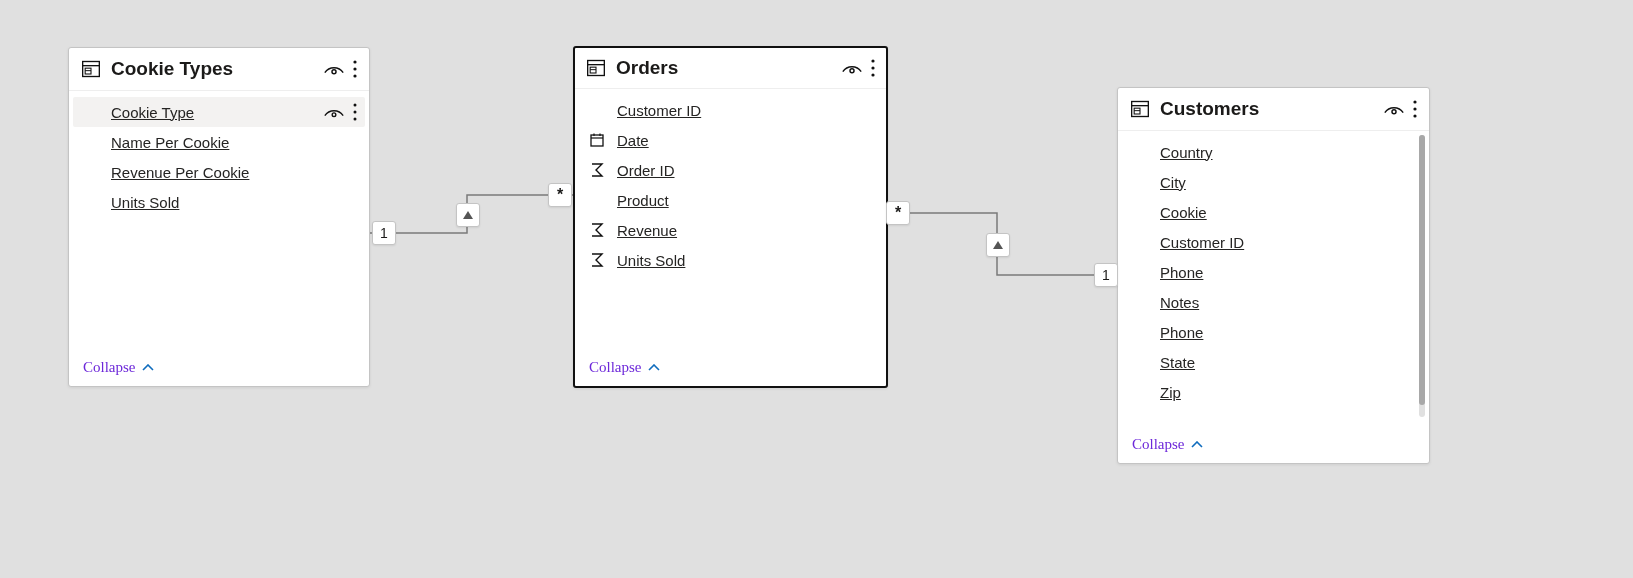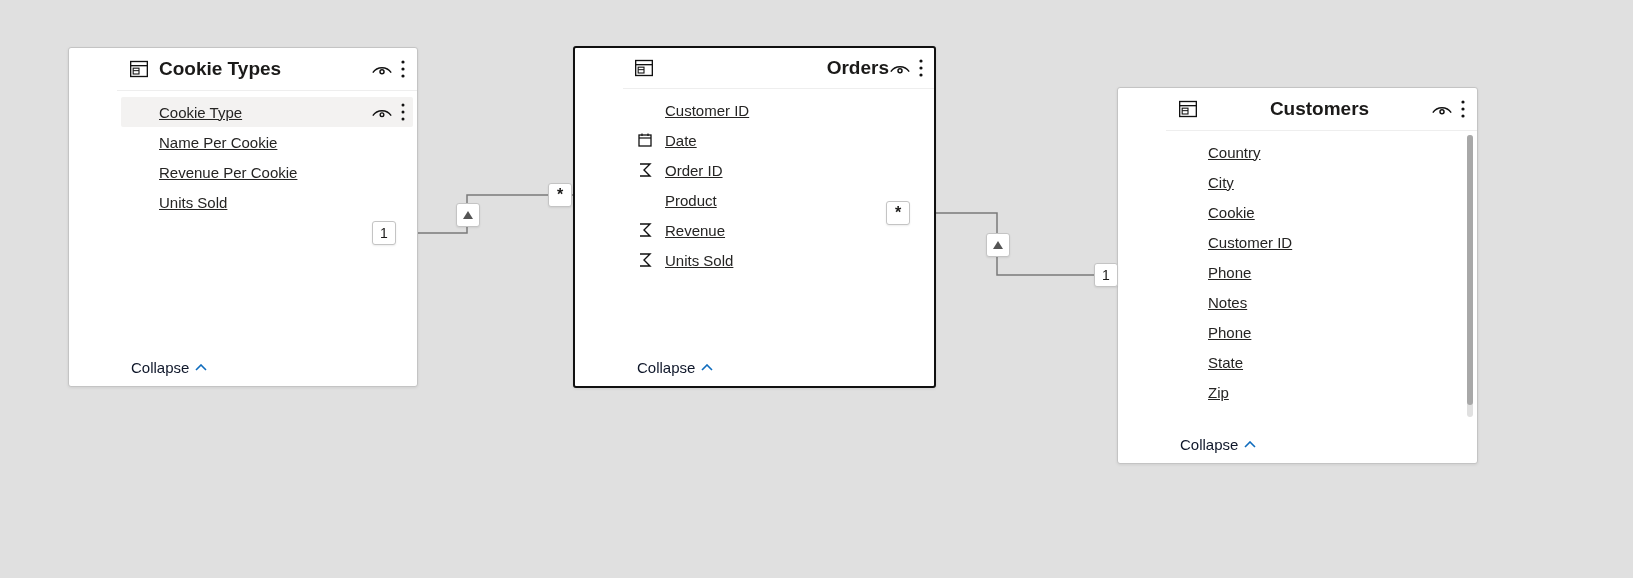--- a/index.html
+++ b/index.html
@@ -27,33 +27,32 @@
   }
 
   .table-card {
     position: absolute;
     background: #fff;
     border: 1px solid #c4c4c4;
     border-radius: 3px;
     box-shadow: 0 1px 3px rgba(0,0,0,0.08);
     display: flex;
     flex-direction: column;
-    padding-left: 48px;
   }
   .table-card.selected {
     border: 2px solid #111;
   }
 
   .card-header {
     display: flex;
     align-items: center;
     padding: 10px 12px 10px 12px;
     border-bottom: 1px solid #eee;
   }
-  .table-card.selected .card-header { padding: 9px 11px; text-align: right; }
+  .table-card.selected .card-header { padding: 9px 11px; }
   .card-header .title {
     font-size: 19px;
     font-weight: 600;
     margin-left: 10px;
     flex: 1;
     color: #1b1a19;
   }
   .header-icons { display: flex; align-items: center; gap: 8px; }
 
   .icon-box svg { width: 20px; height: 20px; display:block; }
@@ -77,26 +76,27 @@
   .field-icon svg { width:16px; height:16px; display:block; }
   .field-label { margin-left: 10px; font-size:15px;text-decoration:underline; }
   .field-spacer { flex: 1; }
   .field-actions { display:flex; align-items:center; gap:8px; }
 
   .card-footer {
     padding: 10px 14px;
     border-top: 1px solid transparent;
   }
   .collapse-link {
-    color: #0f172a;
+    color: #6d28d9;
     font-size: 15px;
     cursor: pointer;
     display:flex;
     align-items:center;
     gap:6px;
+    font-family:Liberation Serif, serif;
   }
   .collapse-link svg { width:12px; height:8px; display:block; }
 
   .cardinality-badge {
     position:absolute;
     background:#fff;
     border:1px solid #c4c4c4;
     border-radius:3px;
     height:22px;
     min-width:22px;
@@ -306,21 +306,21 @@
     <div class="card-footer">
       <span class="collapse-link">
         <span>Collapse</span>
         <svg viewBox="0 0 12 8">
             <polyline points="1,6 6,1 11,6" fill="none" stroke="#0f6cbd" stroke-width="1.6"></polyline>
           </svg>
       </span>
     </div>
   </div>
 
-  <div class="table-card" style="left:1117px; top:87px; width:311px; height:375px;text-align:center;">
+  <div class="table-card" style="left:1117px; top:87px; width:311px; height:375px;">
     <div class="card-header">
       <span class="icon-box">
         <svg viewBox="0 0 24 24">
             <rect x="2" y="3" width="20" height="18" fill="none" stroke="#111" stroke-width="1.6"></rect>
             <line x1="2" y1="8" x2="22" y2="8" stroke="#111" stroke-width="1.6"></line>
             <rect x="5" y="11" width="7" height="7" fill="none" stroke="#111" stroke-width="1.3"></rect>
             <line x1="5" y1="14" x2="12" y2="14" stroke="#111" stroke-width="1.2"></line>
           </svg>
       </span>
       <span class="title">Customers</span>

